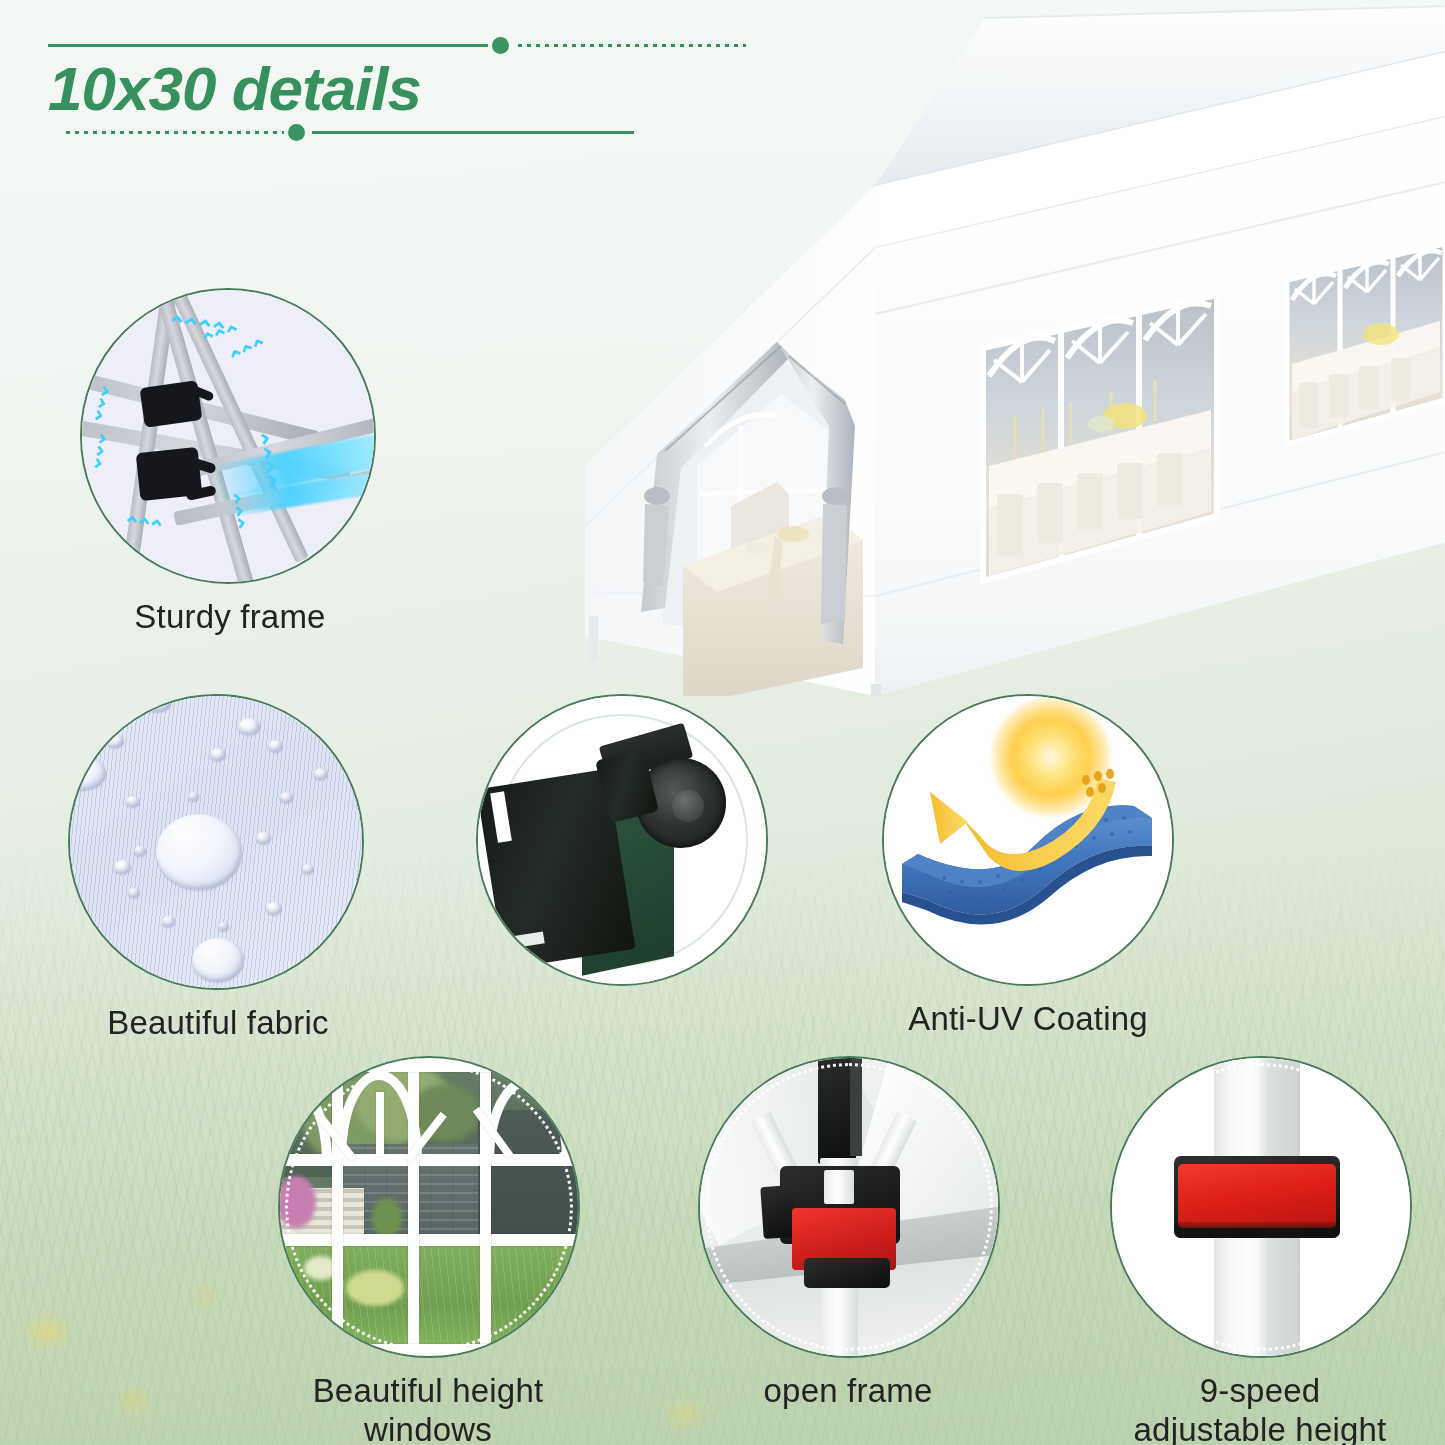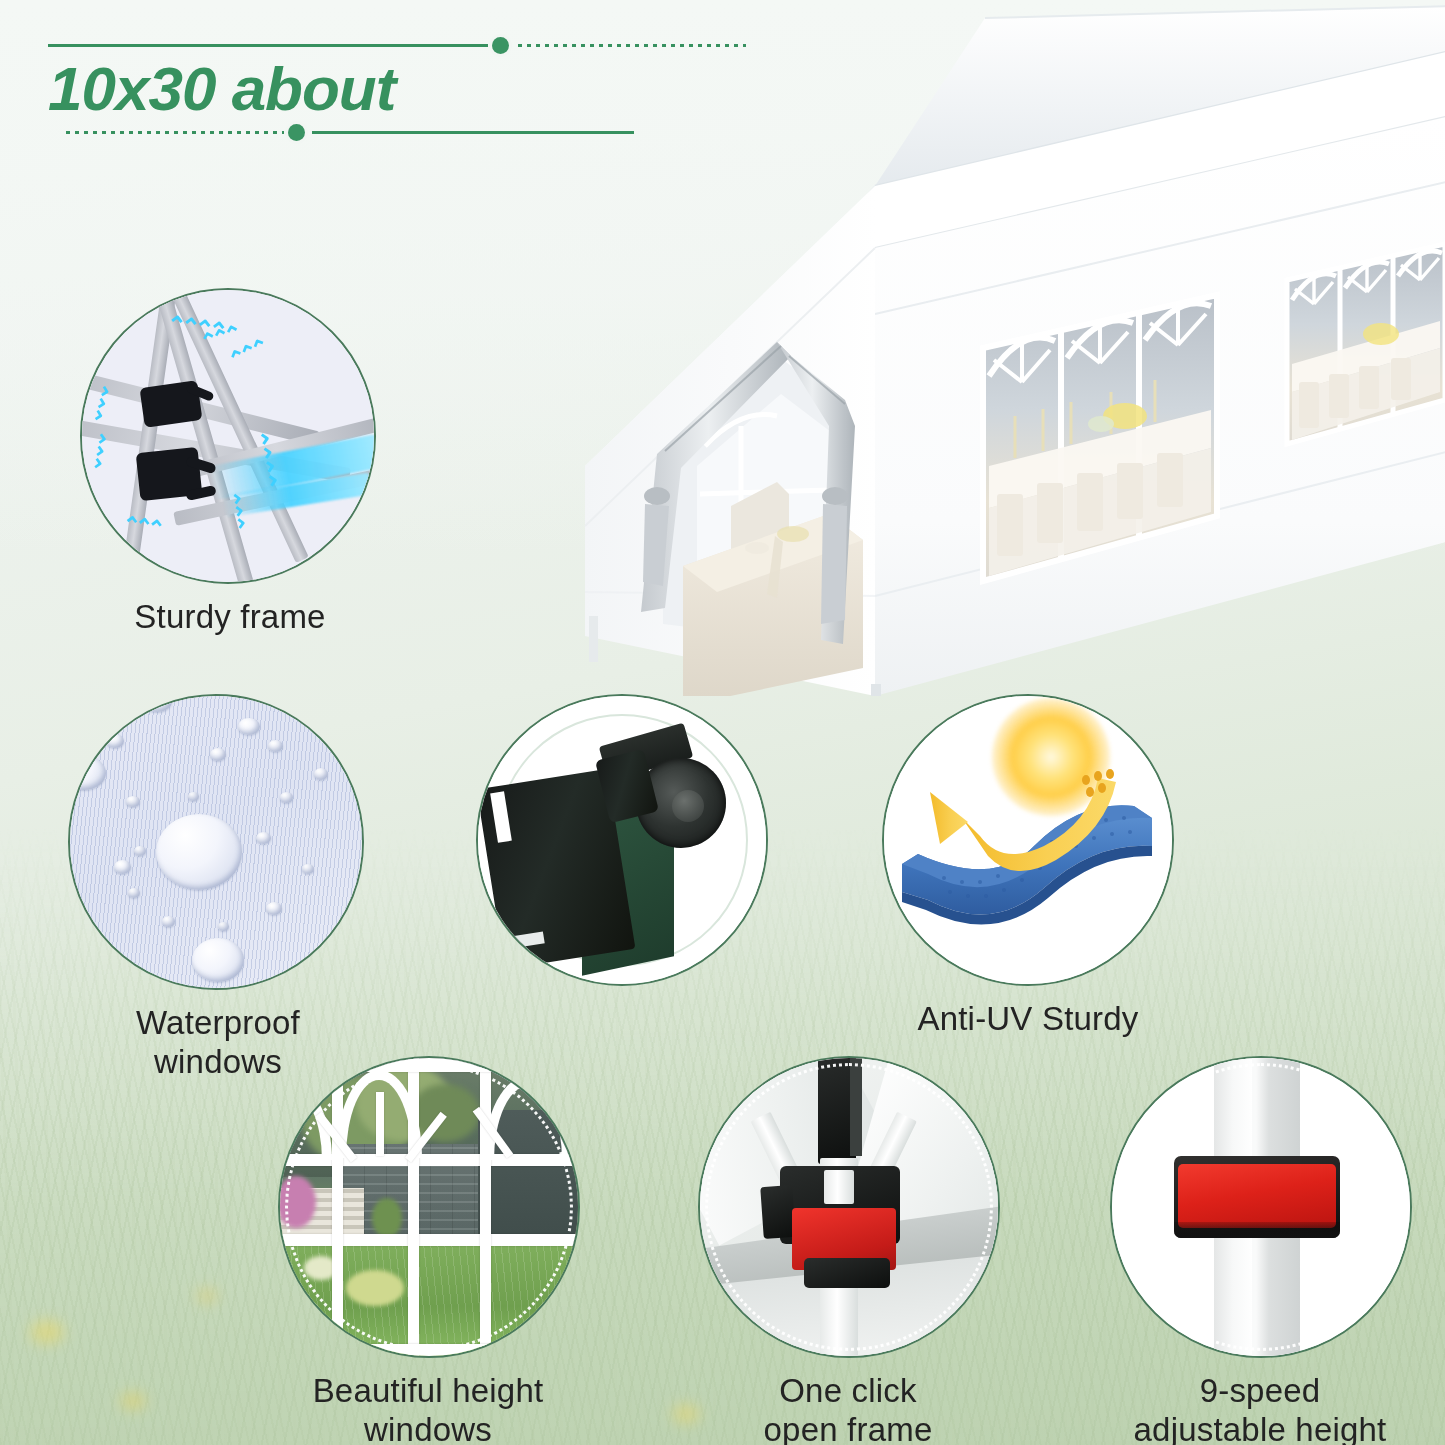--- a/index.html
+++ b/index.html
@@ -175,21 +175,21 @@
   <div class="bg-bloom" style="left:196px;top:1288px;width:22px;height:16px;background:#ddd07a;"></div>
   <div class="bg-bloom" style="left:672px;top:1404px;width:28px;height:20px;background:#e6d772;"></div>
   <div class="bg-top-fade"></div>
 
   <div class="title-block">
     <div class="rule" id="rule1">
       <div class="seg-solid"></div>
       <div class="knob"></div>
       <div class="seg-dot"></div>
     </div>
-    <div class="title-line t2">10x30 about</div>
+    <div class="title-line t2">10x30 details</div>
     <div class="rule" id="rule2">
       <div class="seg-dot"></div>
       <div class="knob"></div>
       <div class="seg-solid"></div>
     </div>
   </div>
 
   <div class="hero">
     <svg width="905" height="700" viewBox="0 0 905 700">
       <defs>
@@ -389,21 +389,21 @@
         <div class="drop" style="left:210px;top:96px;width:13px;height:11px;"></div>
         <div class="drop" style="left:244px;top:72px;width:14px;height:12px;"></div>
         <div class="drop" style="left:232px;top:168px;width:12px;height:10px;"></div>
         <div class="drop" style="left:196px;top:206px;width:16px;height:13px;"></div>
         <div class="drop" style="left:92px;top:220px;width:13px;height:11px;"></div>
         <div class="drop" style="left:148px;top:226px;width:11px;height:9px;"></div>
         <div class="drop" style="left:58px;top:192px;width:12px;height:10px;"></div>
         <div class="drop" style="left:118px;top:96px;width:11px;height:9px;"></div>
       </div>
     </div>
-    <div class="caption">Waterproof windows</div>
+    <div class="caption">Beautiful fabric</div>
   </div>
 
   <div class="feature" style="left:476px;top:694px;width:292px;">
     <div class="circle" style="width:288px;height:288px;">
       <div class="rb-art">
         <div class="rb-ring" style="left:18px;top:18px;width:248px;height:248px;"></div>
         <div class="rb-green" style="left:104px;top:84px;width:92px;height:186px;transform:skewY(-12deg);"></div>
         <div class="rb-bag" style="left:12px;top:82px;width:132px;height:182px;transform:rotate(-9deg);border-radius:4px;"></div>
         <div class="rb-strap" style="left:124px;top:38px;width:88px;height:36px;transform:rotate(-16deg);border-radius:4px;"></div>
         <div class="rb-wheel" style="left:158px;top:62px;width:90px;height:90px;"></div>
@@ -468,21 +468,21 @@
           <g fill="#e8a41e">
             <ellipse cx="202" cy="84" rx="4" ry="5"></ellipse>
               <ellipse cx="214" cy="80" rx="4" ry="5"></ellipse>
             <ellipse cx="226" cy="78" rx="4" ry="5"></ellipse>
             <ellipse cx="206" cy="96" rx="4" ry="5"></ellipse>
               <ellipse cx="218" cy="92" rx="4" ry="5"></ellipse>
           </g>
         </svg>
       </div>
     </div>
-    <div class="caption">Anti-UV Sturdy</div>
+    <div class="caption">Anti-UV Coating</div>
   </div>
 
   <div class="feature" style="left:278px;top:1056px;width:300px;">
     <div class="circle dotted-ring" style="width:298px;height:298px;">
       <div class="cw-art">
         <div class="cw-sky"></div>
         <div class="cw-tree" style="left:22px;top:18px;width:110px;height:90px;background:#7d9a63;"></div>
         <div class="cw-tree" style="left:76px;top:6px;width:96px;height:78px;background:#94ac72;"></div>
         <div class="cw-tree" style="left:130px;top:26px;width:70px;height:58px;background:#6f8a58;"></div>
         <div class="cw-wall" style="left:62px;top:86px;width:150px;height:104px;"></div>
@@ -537,21 +537,20 @@
 
         <div class="oc-blk" style="left:80px;top:108px;width:120px;height:78px;border-radius:6px;"></div>
         <div class="oc-pole" style="left:124px;top:112px;width:30px;height:34px;"></div>
         <div class="oc-blk" style="left:62px;top:128px;width:32px;height:52px;border-radius:4px;transform:rotate(-4deg);"></div>
 
         <div class="oc-red" style="left:92px;top:150px;width:104px;height:62px;"></div>
         <div class="oc-blk" style="left:104px;top:200px;width:86px;height:30px;border-radius:5px;"></div>
       </div>
     </div>
     <div class="caption two-line">
-      <div>One click</div>
       <div>open frame</div>
     </div>
   </div>
 
   <div class="feature" style="left:1110px;top:1056px;width:300px;">
     <div class="circle dotted-ring" style="width:298px;height:298px;">
       <div class="sp-art">
         <div class="sp-pole" style="left:102px;top:-4px;width:86px;height:306px;"></div>
         <div style="position:absolute;left:140px;top:-4px;width:4px;height:306px;background:#f9fafa;"></div>
         <div class="sp-collar-blk" style="left:62px;top:98px;width:166px;height:82px;"></div>

